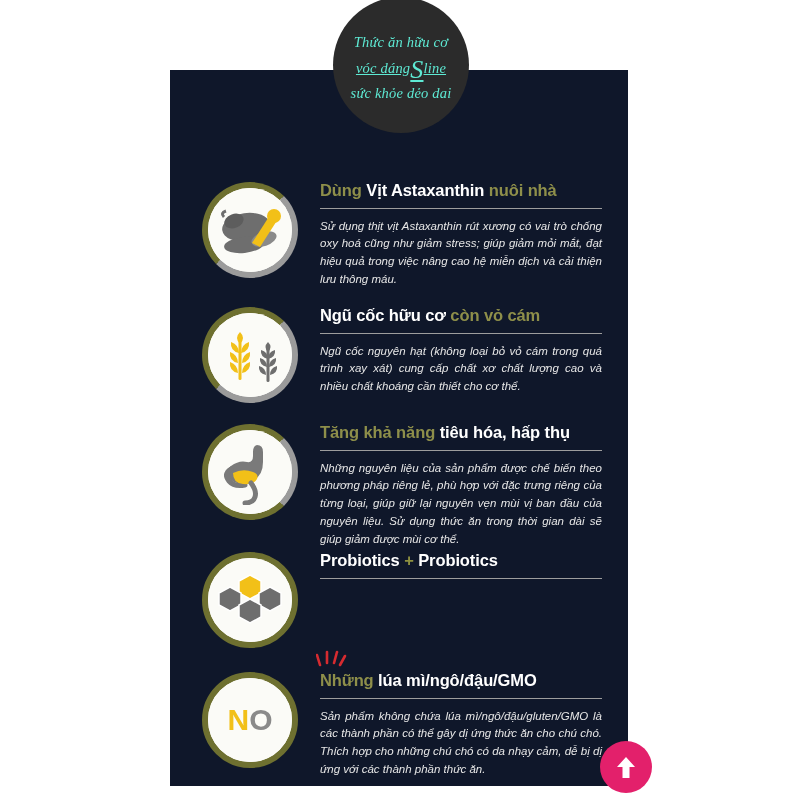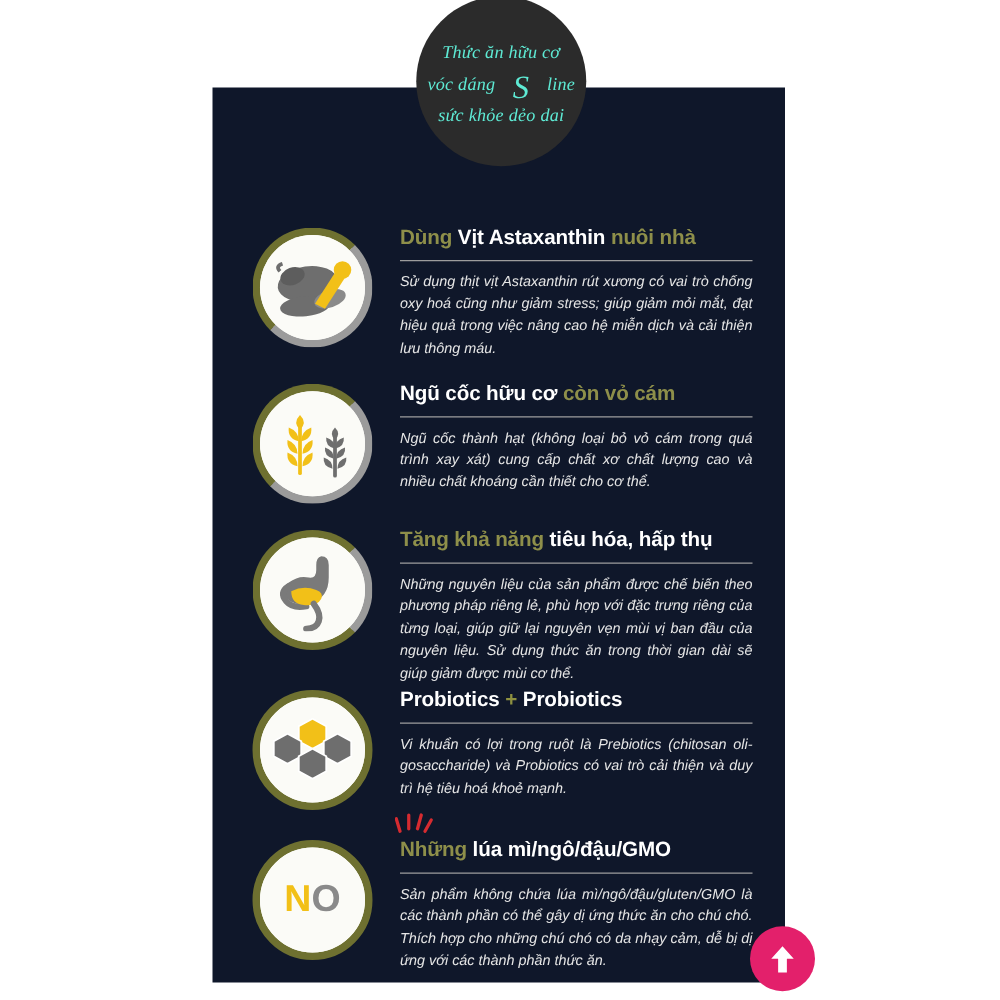--- a/index.html
+++ b/index.html
@@ -53,21 +53,22 @@
     font-style: italic;
     font-size: 14.5px;
     line-height: 1.0;
     letter-spacing: 0.2px;
     white-space: nowrap;
     margin: 4px 0;
   }
   .logo-line.mid {
     display: flex;
     align-items: center;
-    gap: 14px;
+    gap: 0;
+    text-decoration: underline;
   }
   .logo-s {
     font-size: 26px;
     font-family: "Liberation Serif", serif;
     font-style: italic;
     line-height: 0.8;
     position: relative;
     top: 2px;
   }
 
@@ -243,21 +244,21 @@
               <rect x="50.5" y="24" width="3" height="34" rx="1.5"></rect>
             </g>
           </svg>
         </div>
       </div>
       <div class="text-col">
         <div class="heading">
           <span>Ngũ cốc hữu cơ</span><span class="accent"> còn vỏ cám</span>
         </div>
         <div class="divider"></div>
-        <div class="body">Ngũ cốc thành hạt (không loại bỏ vỏ cám trong quá trình xay xát) cung cấp chất xơ chất lượng cao và nhiều chất khoáng cần thiết cho cơ thể.</div>
+        <div class="body">Ngũ cốc nguyên hạt (không loại bỏ vỏ cám trong quá trình xay xát) cung cấp chất xơ chất lượng cao và nhiều chất khoáng cần thiết cho cơ thể.</div>
       </div>
     </div>
 
     <div class="row" style="top:350px;">
       <div class="icon-wrap">
         <div class="icon-ring split2"></div>
         <div class="icon-inner">
           <svg width="66" height="66" viewBox="0 0 66 66">
             <path d="M40 6 q6 0 6 7 l0 10 q0 16 -14 20 q-14 4 -20 -4 q-5 -7 2 -12 q8 -6 16 -4 q6 1 6 -6 l0 -4 q0 -6 4 -7 Z" fill="#7a7a7a"></path>
             <path d="M14 30 q-8 5 -2 12 q5 6 16 4" fill="none" stroke="#7a7a7a" stroke-width="5" stroke-linecap="round"></path>
@@ -289,21 +290,20 @@
           </svg>
         </div>
       </div>
       <div class="text-col">
         <div class="heading">
           <span>Probiotics</span>
           <span class="plus">+</span>
           <span>Probiotics</span>
         </div>
         <div class="divider"></div>
-        <div class="body">Vi khuẩn có lợi trong ruột là Prebiotics (chitosan oli-gosaccharide) và Probiotics có vai trò cải thiện và duy trì hệ tiêu hoá khoẻ mạnh.</div>
       </div>
     </div>
 
     <div class="row" style="top:598px;">
       <div class="icon-wrap">
         <div class="icon-ring olive"></div>
         <div class="icon-inner">
           <div class="no-text"><span class="no-n">N</span><span class="no-o">O</span></div>
         </div>
       </div>

